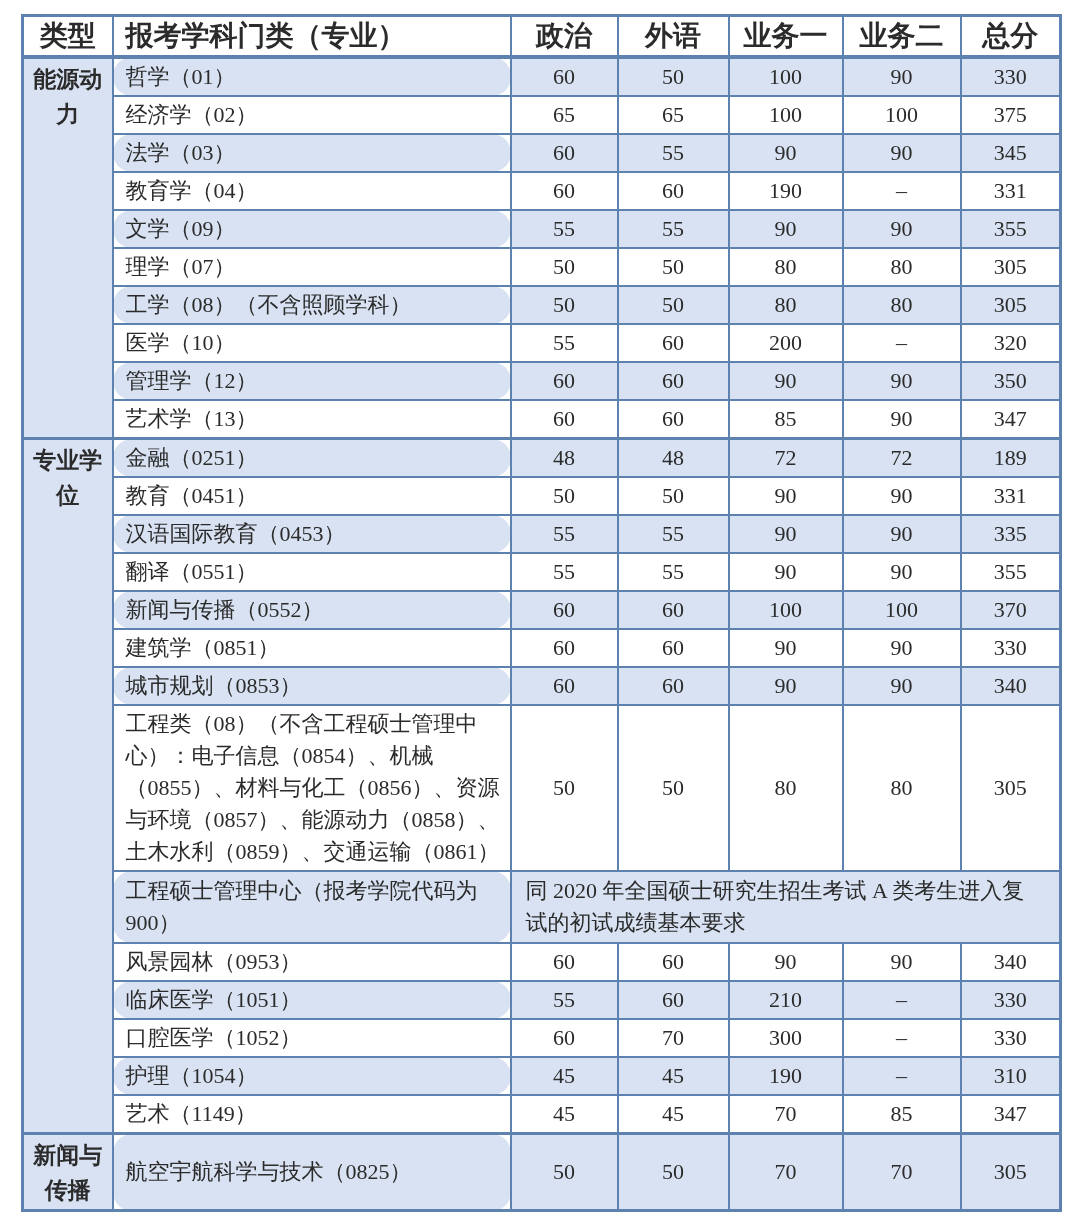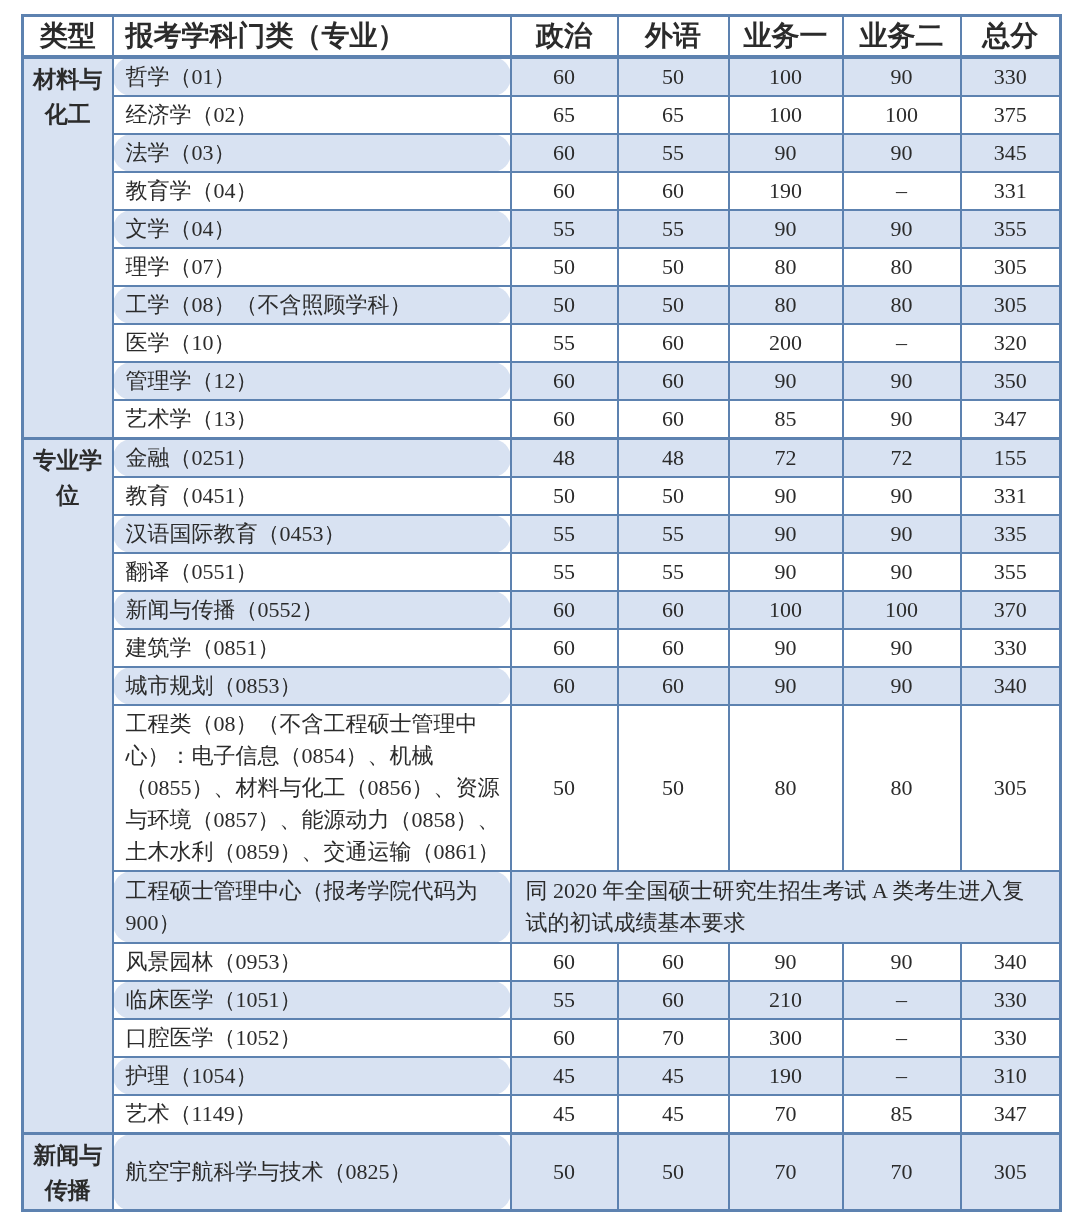--- a/index.html
+++ b/index.html
@@ -94,21 +94,21 @@
         <th class="subject-h">报考学科门类（专业）</th>
         <th>政治</th>
         <th>外语</th>
         <th>业务一</th>
         <th>业务二</th>
         <th>总分</th>
       </tr>
     </thead>
     <tbody>
         <tr class="shaded section-start">
-          <th class="section-label" rowspan="10">材料与化工</th>
+          <th class="section-label" rowspan="10">能源动力</th>
           <td class="subject">哲学（01）</td>
           <td class="value">60</td>
           <td class="value">50</td>
           <td class="value">100</td>
           <td class="value">90</td>
           <td class="value">330</td>
         </tr>
         <tr>
           <td class="subject">经济学（02）</td>
           <td class="value">65</td>
@@ -127,21 +127,21 @@
         </tr>
         <tr>
           <td class="subject">教育学（04）</td>
           <td class="value">60</td>
           <td class="value">60</td>
           <td class="value">190</td>
           <td class="value">–</td>
           <td class="value">331</td>
         </tr>
         <tr class="shaded">
-          <td class="subject">文学（04）</td>
+          <td class="subject">文学（09）</td>
           <td class="value">55</td>
           <td class="value">55</td>
           <td class="value">90</td>
           <td class="value">90</td>
           <td class="value">355</td>
         </tr>
         <tr>
           <td class="subject">理学（07）</td>
           <td class="value">50</td>
           <td class="value">50</td>
@@ -181,21 +181,21 @@
           <td class="value">90</td>
           <td class="value">347</td>
         </tr>
         <tr class="shaded section-start">
           <th class="section-label" rowspan="14">专业学位</th>
           <td class="subject">金融（0251）</td>
           <td class="value">48</td>
           <td class="value">48</td>
           <td class="value">72</td>
           <td class="value">72</td>
-          <td class="value">155</td>
+          <td class="value">189</td>
         </tr>
         <tr>
           <td class="subject">教育（0451）</td>
           <td class="value">50</td>
           <td class="value">50</td>
           <td class="value">90</td>
           <td class="value">90</td>
           <td class="value">331</td>
         </tr>
         <tr class="shaded">

